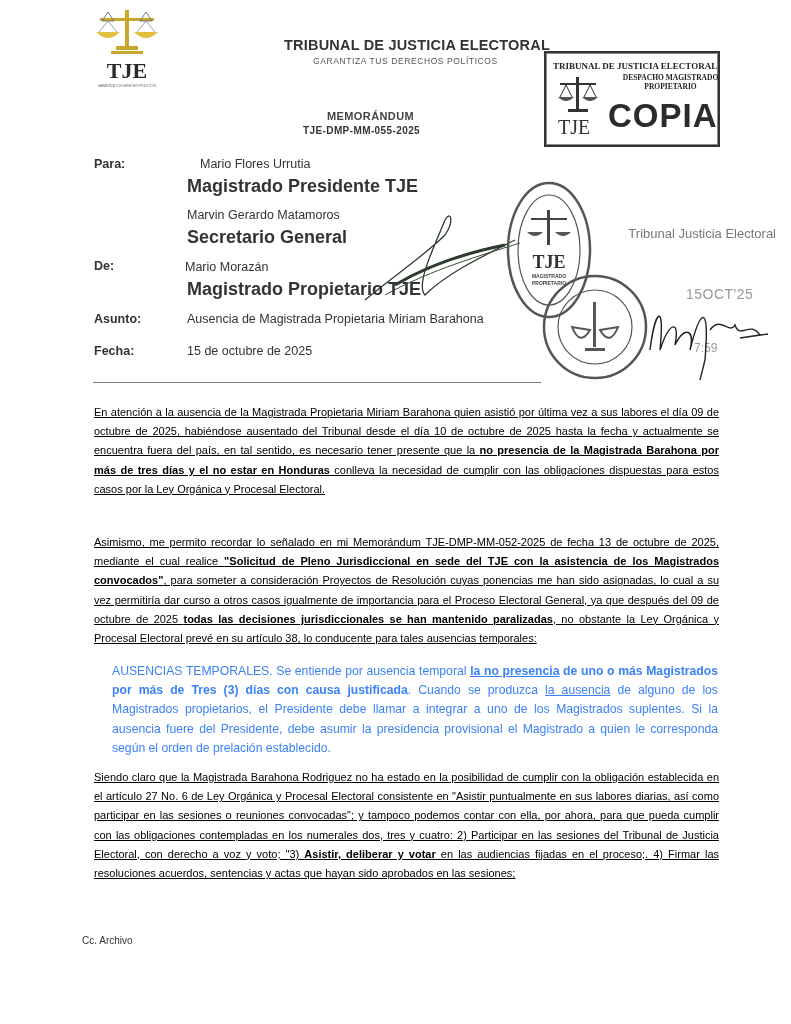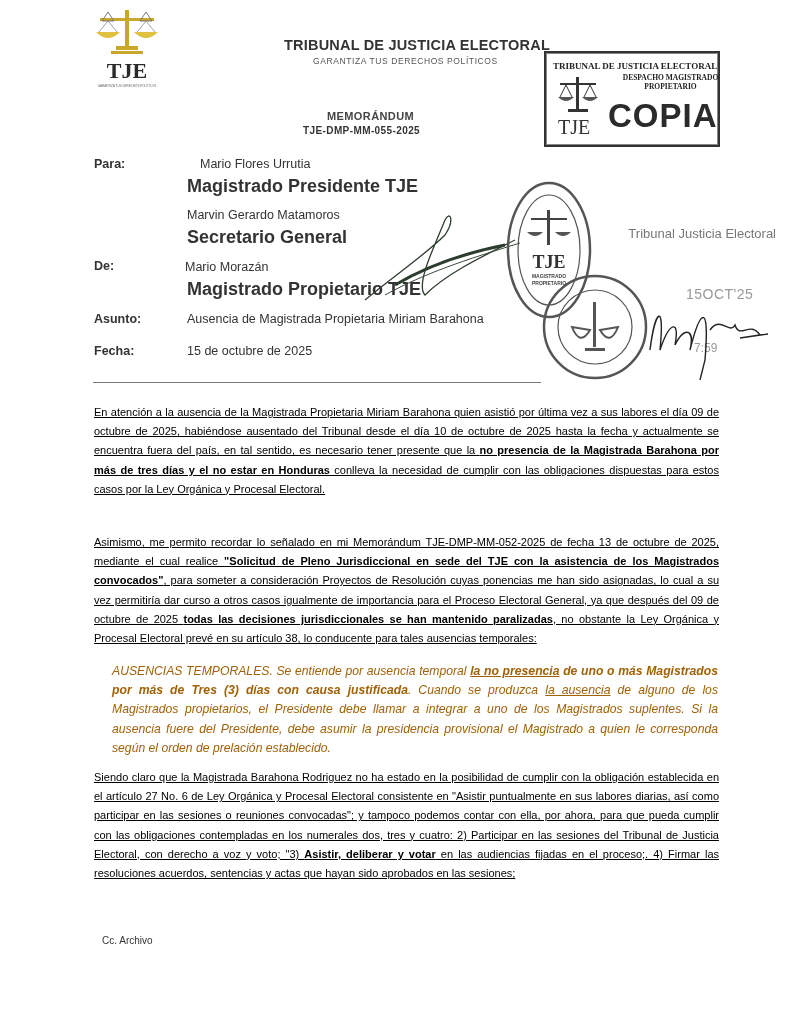--- a/index.html
+++ b/index.html
@@ -15,22 +15,22 @@
   .copia{left:544px;top:51px;width:172px;height:92px;border:2px solid #333;box-shadow:0 0 0 1px #888 inset;}
   .copia-t1{position:absolute;left:7px;top:8px;font-family:"Liberation Serif",serif;font-weight:bold;font-size:9px;color:#222;white-space:nowrap;}
   .copia-t2{position:absolute;left:72px;top:20px;width:105px;text-align:center;font-family:"Liberation Serif",serif;font-weight:bold;font-size:7.5px;color:#222;line-height:9px;}
   .copia-big{position:absolute;left:62px;top:44px;font-family:"Liberation Sans",sans-serif;font-weight:bold;font-size:33px;color:#2b2b2b;letter-spacing:1px;}
   .copia-tje{position:absolute;left:12px;top:63px;font-family:"Liberation Serif",serif;font-size:20px;color:#333;}
   .copia-scale{position:absolute;left:12px;top:24px;}
   .label{left:94px;font-weight:bold;font-size:12.5px;color:#333;}
   .val{font-size:12.5px;color:#333;}
   .valb{font-size:18px;font-weight:bold;color:#333;}
   .body-text{left:94px;width:625px;font-size:11px;line-height:19.2px;text-align:justify;color:#000000;text-decoration:underline;}
-  .quote{left:112px;width:606px;font-size:12.2px;line-height:19.2px;text-align:justify;font-style:italic;color:#a16207;}
-  .cc{left:102px;top:935px;font-size:10px;color:#333;}
+  .quote{left:112px;width:606px;font-size:12.2px;line-height:19.2px;text-align:justify;color:#3b82f6;}
+  .cc{left:82px;top:935px;font-size:10px;color:#333;}
   .divider{left:93px;top:382px;width:448px;height:1px;background:#777;}
   .stamp-text{right:15px;top:226px;font-size:13px;color:#777;}
   .date-stamp{left:686px;top:286px;font-size:14px;color:#999;letter-spacing:0.5px;}
   .time-stamp{left:694px;top:341px;font-size:12px;color:#999;}
   u{text-decoration:underline;}
 </style>
 </head>
 <body>
 
 <div class="abs logo">

